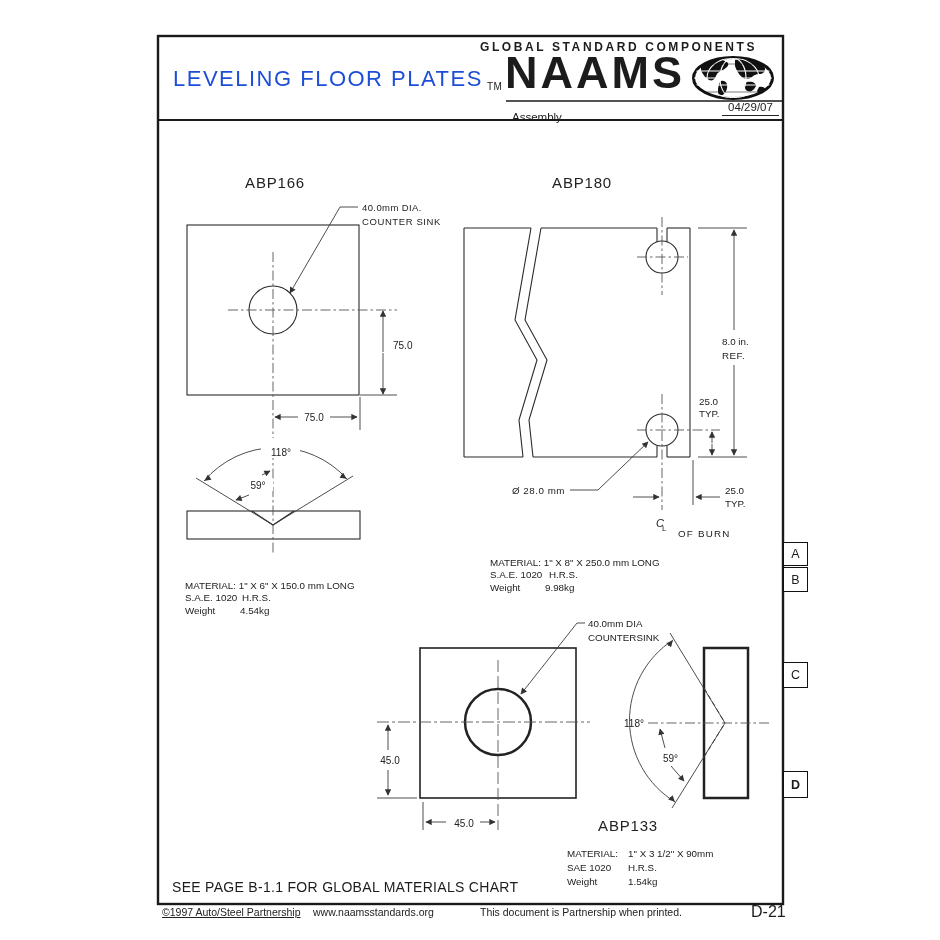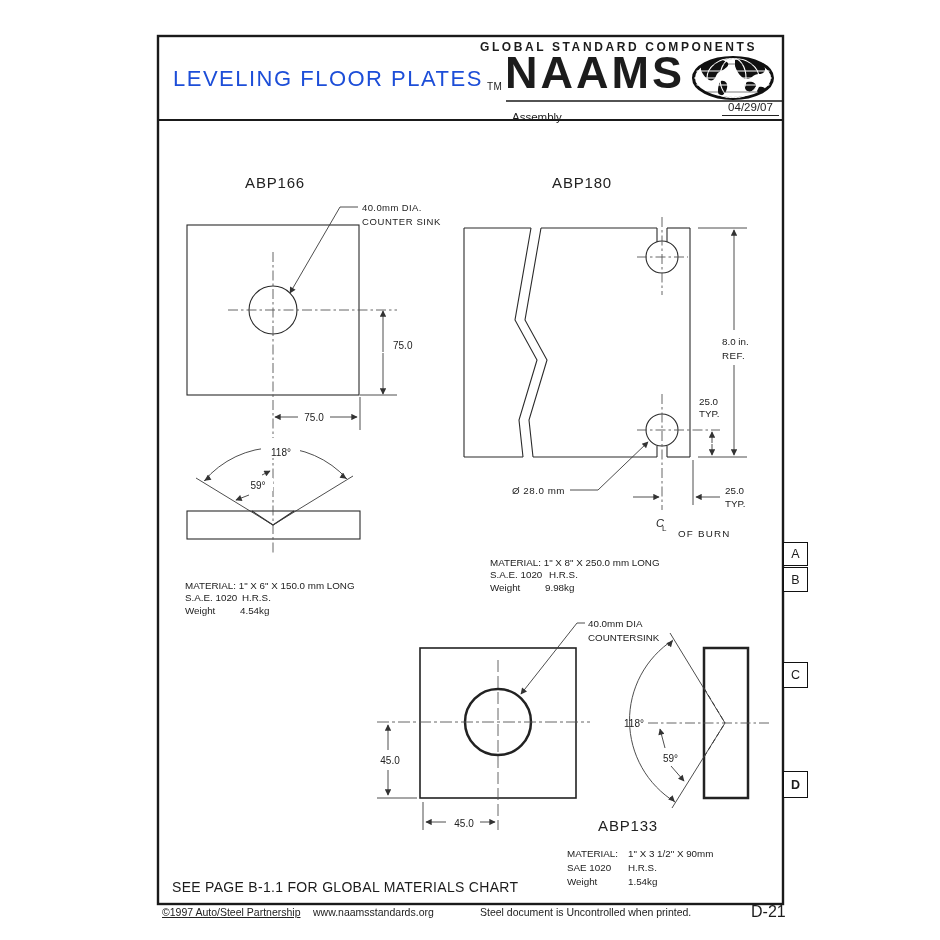--- a/index.html
+++ b/index.html
@@ -247,21 +247,21 @@
       </g>
     </svg>
   </div>
 
   <div class="abs" id="assembly-label">Assembly</div>
   <div class="abs" id="date-box">04/29/07</div>
 
   <div class="abs" id="materials-note">SEE PAGE B-1.1 FOR GLOBAL MATERIALS CHART</div>
   <div class="abs footer-text" id="footer-copyright">©1997 Auto/Steel Partnership</div>
   <div class="abs footer-text" id="footer-site">www.naamsstandards.org</div>
-  <div class="abs footer-text" id="footer-notice">Steel document is Uncontrolled when printed.</div>
+  <div class="abs footer-text" id="footer-notice">This document is Partnership when printed.</div>
   <div class="abs" id="page-number">D-21</div>
 
   <div class="side-tab" id="tab-a">A</div>
   <div class="side-tab" id="tab-b">B</div>
   <div class="side-tab" id="tab-c">C</div>
   <div class="side-tab" id="tab-d">D</div>
 
 </div>
 
 </body></html>

